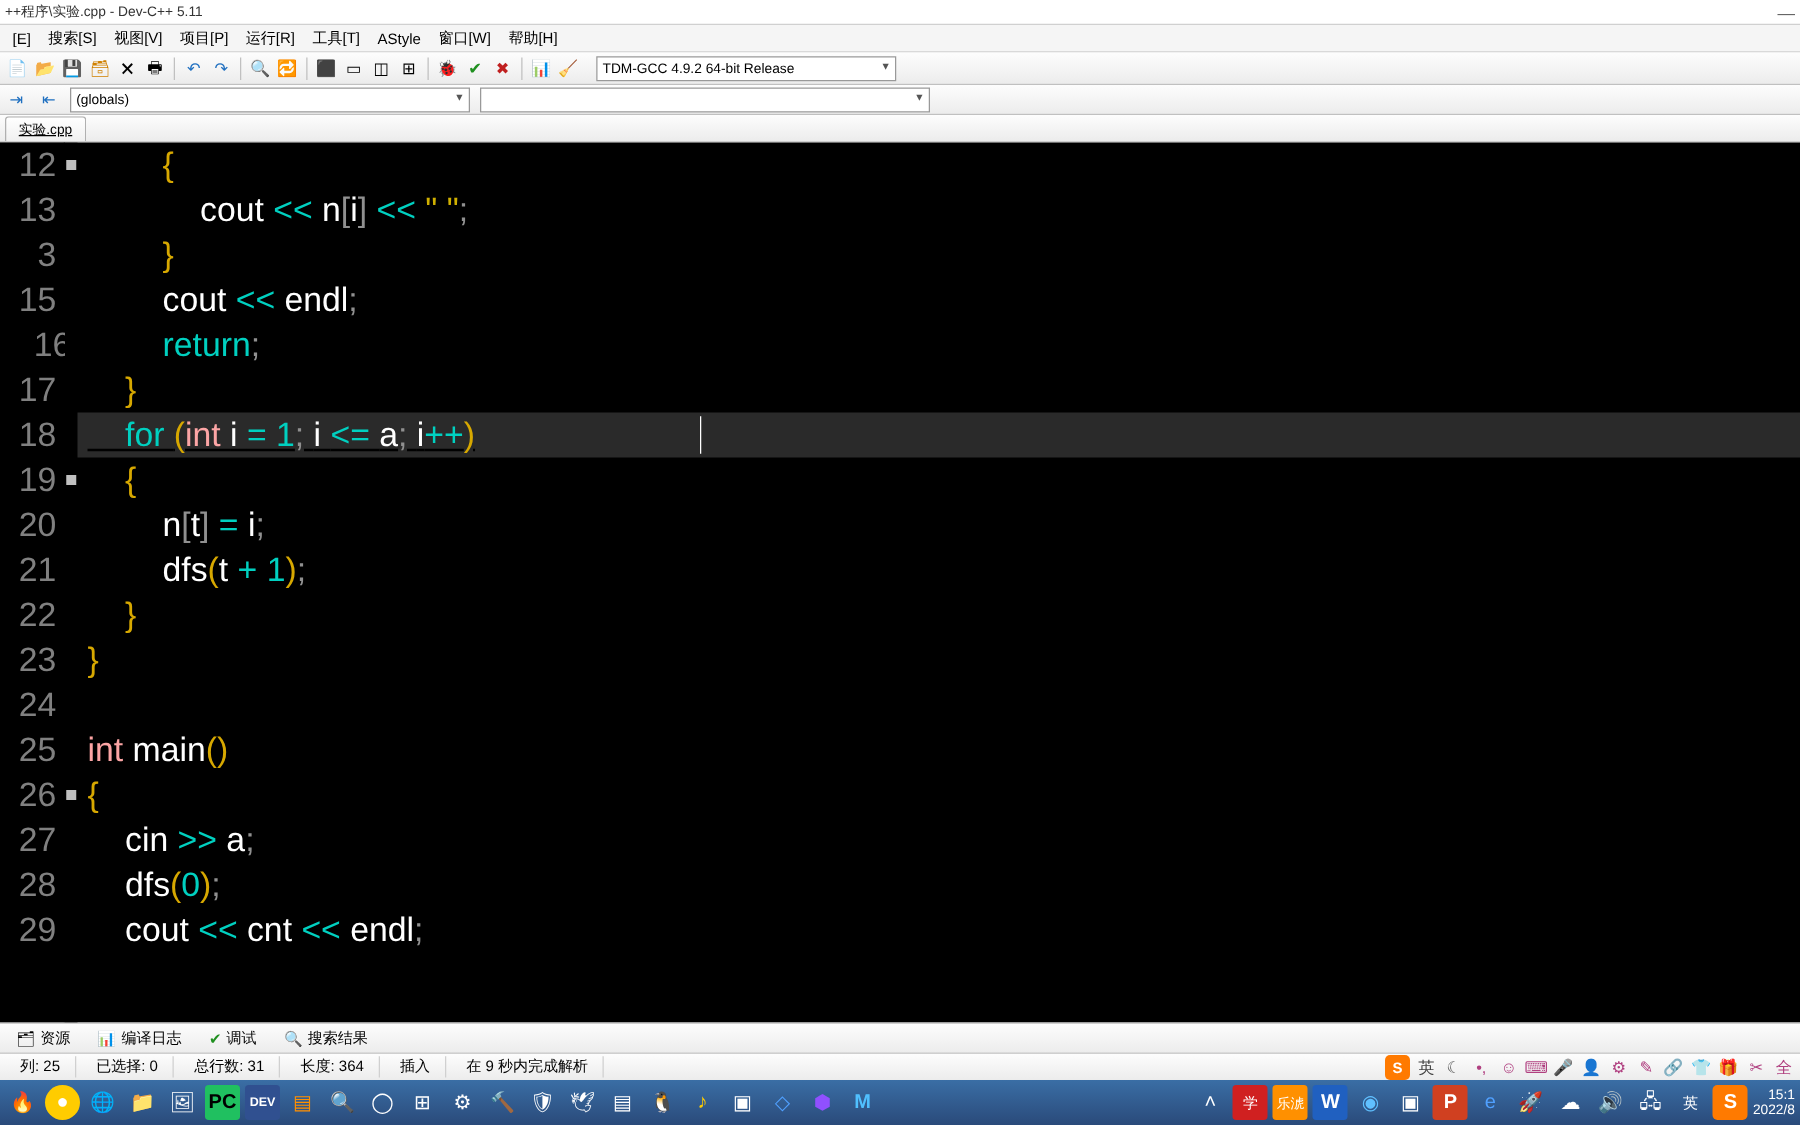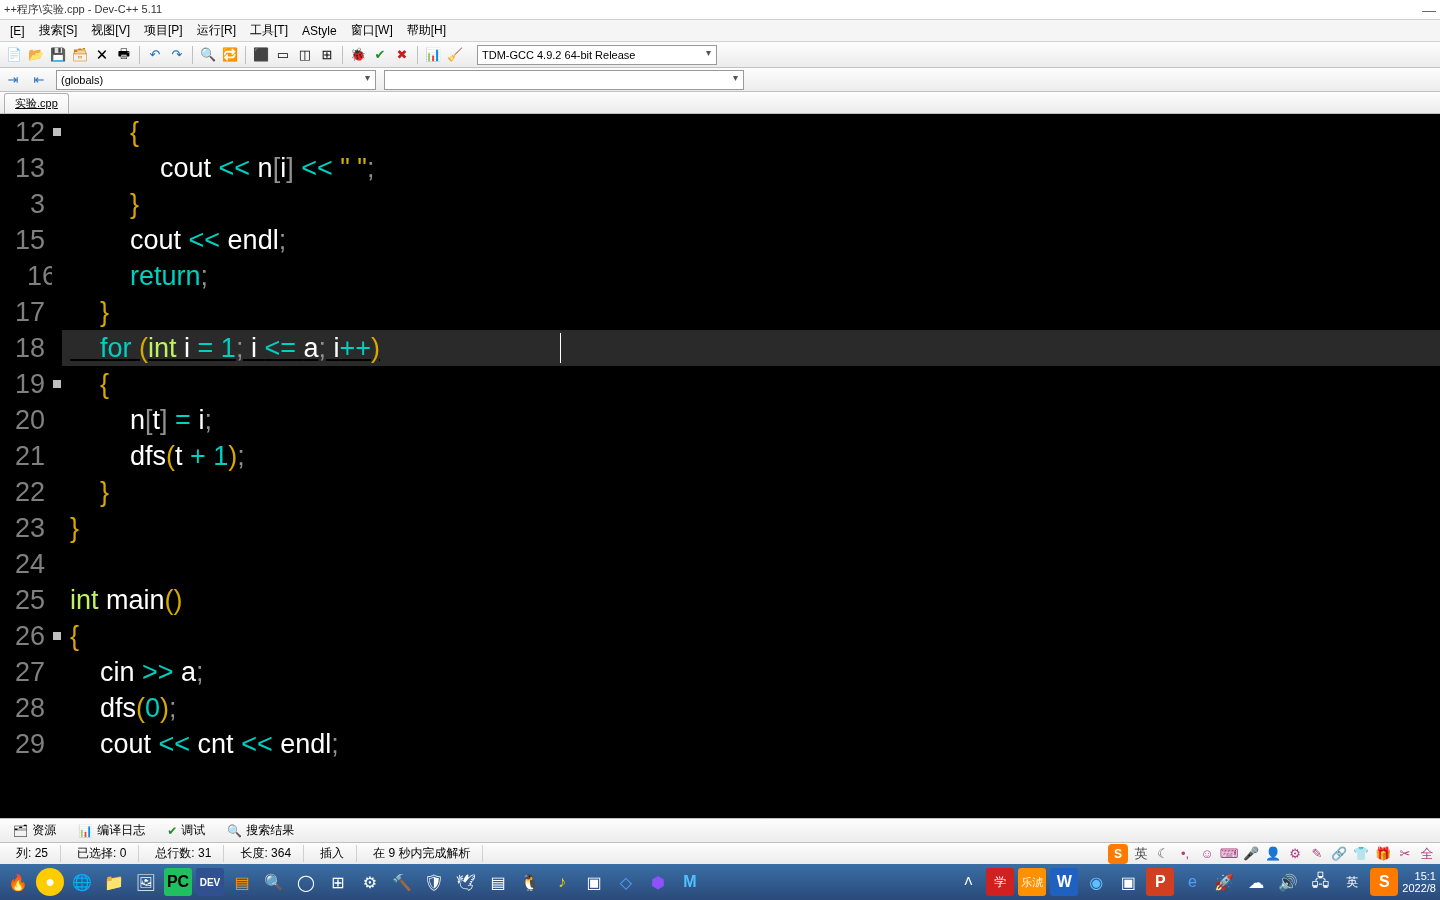--- a/index.html
+++ b/index.html
@@ -34,21 +34,21 @@
 .filetab { background: linear-gradient(#fff,#f0f0f0); border: 1px solid #b0b0b0; border-bottom: none; padding: 2px 10px; font-size: 11px; border-radius: 3px 3px 0 0; }
 
 .editor-surface { flex: 1; display: flex; background: #000; overflow: hidden; font-family: "Consolas","DejaVu Sans Mono",monospace; font-size: 27px; line-height: 36px; }
 .gutter { width: 52px; background: #000; text-align: right; color: #808080; padding-right: 6px; user-select: none; border-right: 1px solid #000; }
 .fold-col { width: 10px; background: #000; position: relative; }
 .fold-mark { position: absolute; left: 1px; width: 8px; height: 8px; background: #c0c0c0; }
 .code-col { flex: 1; white-space: pre; }
 .code-line { padding-left: 8px; height: 36px; }
 .code-line.hl { background: #2a2a2a; position: relative; }
 .tok-kw { color: #00d0c0; }
-.tok-type { color: #bef264; text-align: center; }
+.tok-type { color: #fca5a5; text-align: center; }
 .tok-id { color: #ffffff; }
 .tok-num { color: #00d0c0; }
 .tok-str { color: #d0b000; }
 .tok-fn { color: #ffffff; }
 .tok-pn { color: #d7a800; }
 .tok-punc { color: #909090; }
 .tok-op { color: #00d0c0; }
 .caret { display:inline-block; width:1px; height:30px; background:#fff; vertical-align:-6px; margin-left:180px; }
 
 .bottom-tabs { height: 24px; background: linear-gradient(#fdfdfd,#ececec); border-top: 1px solid #c0c0c0; display: flex; align-items: center; padding: 0 4px; gap: 4px; font-size: 12px; }

